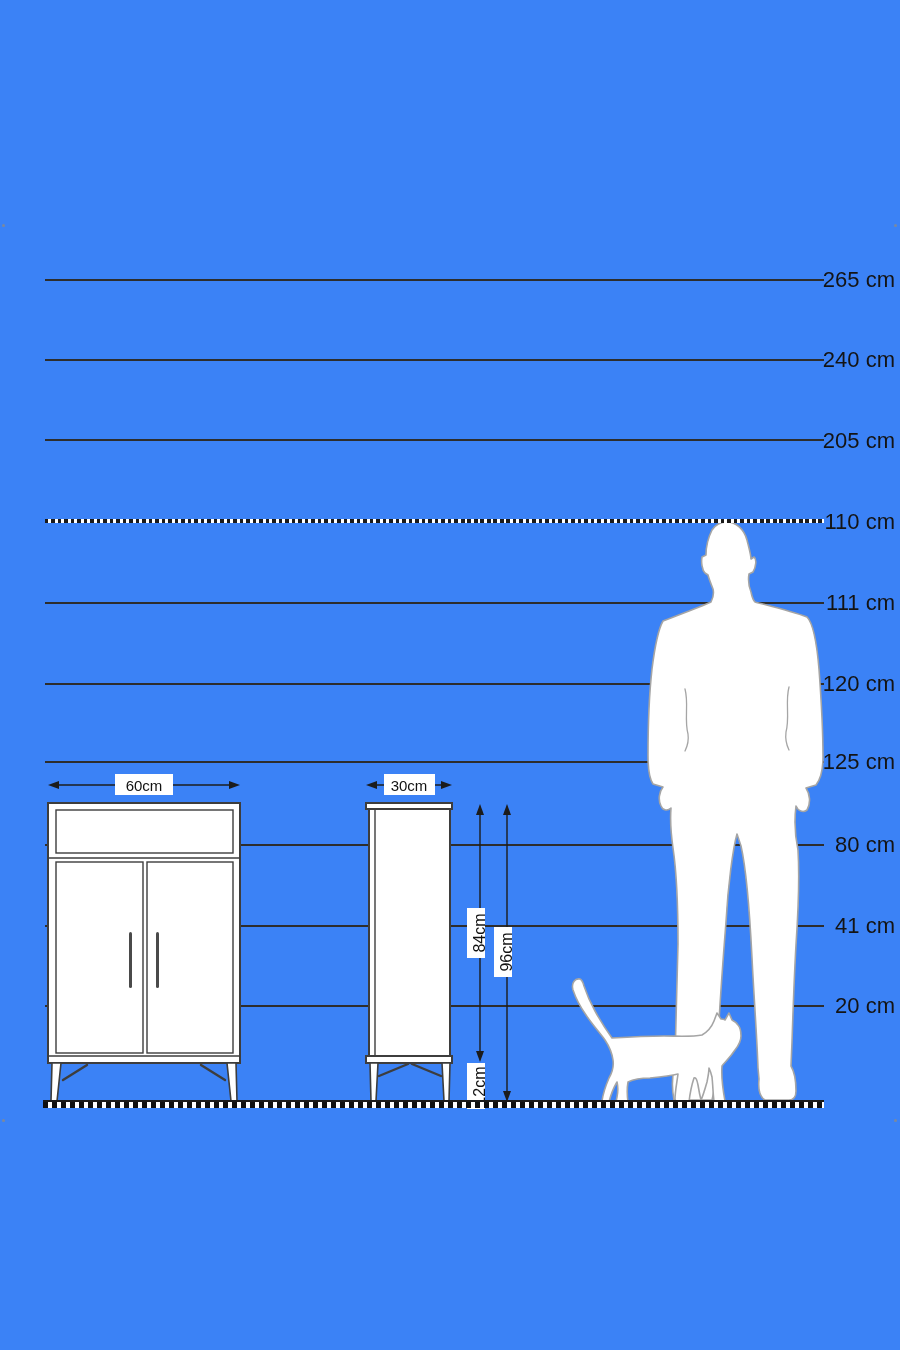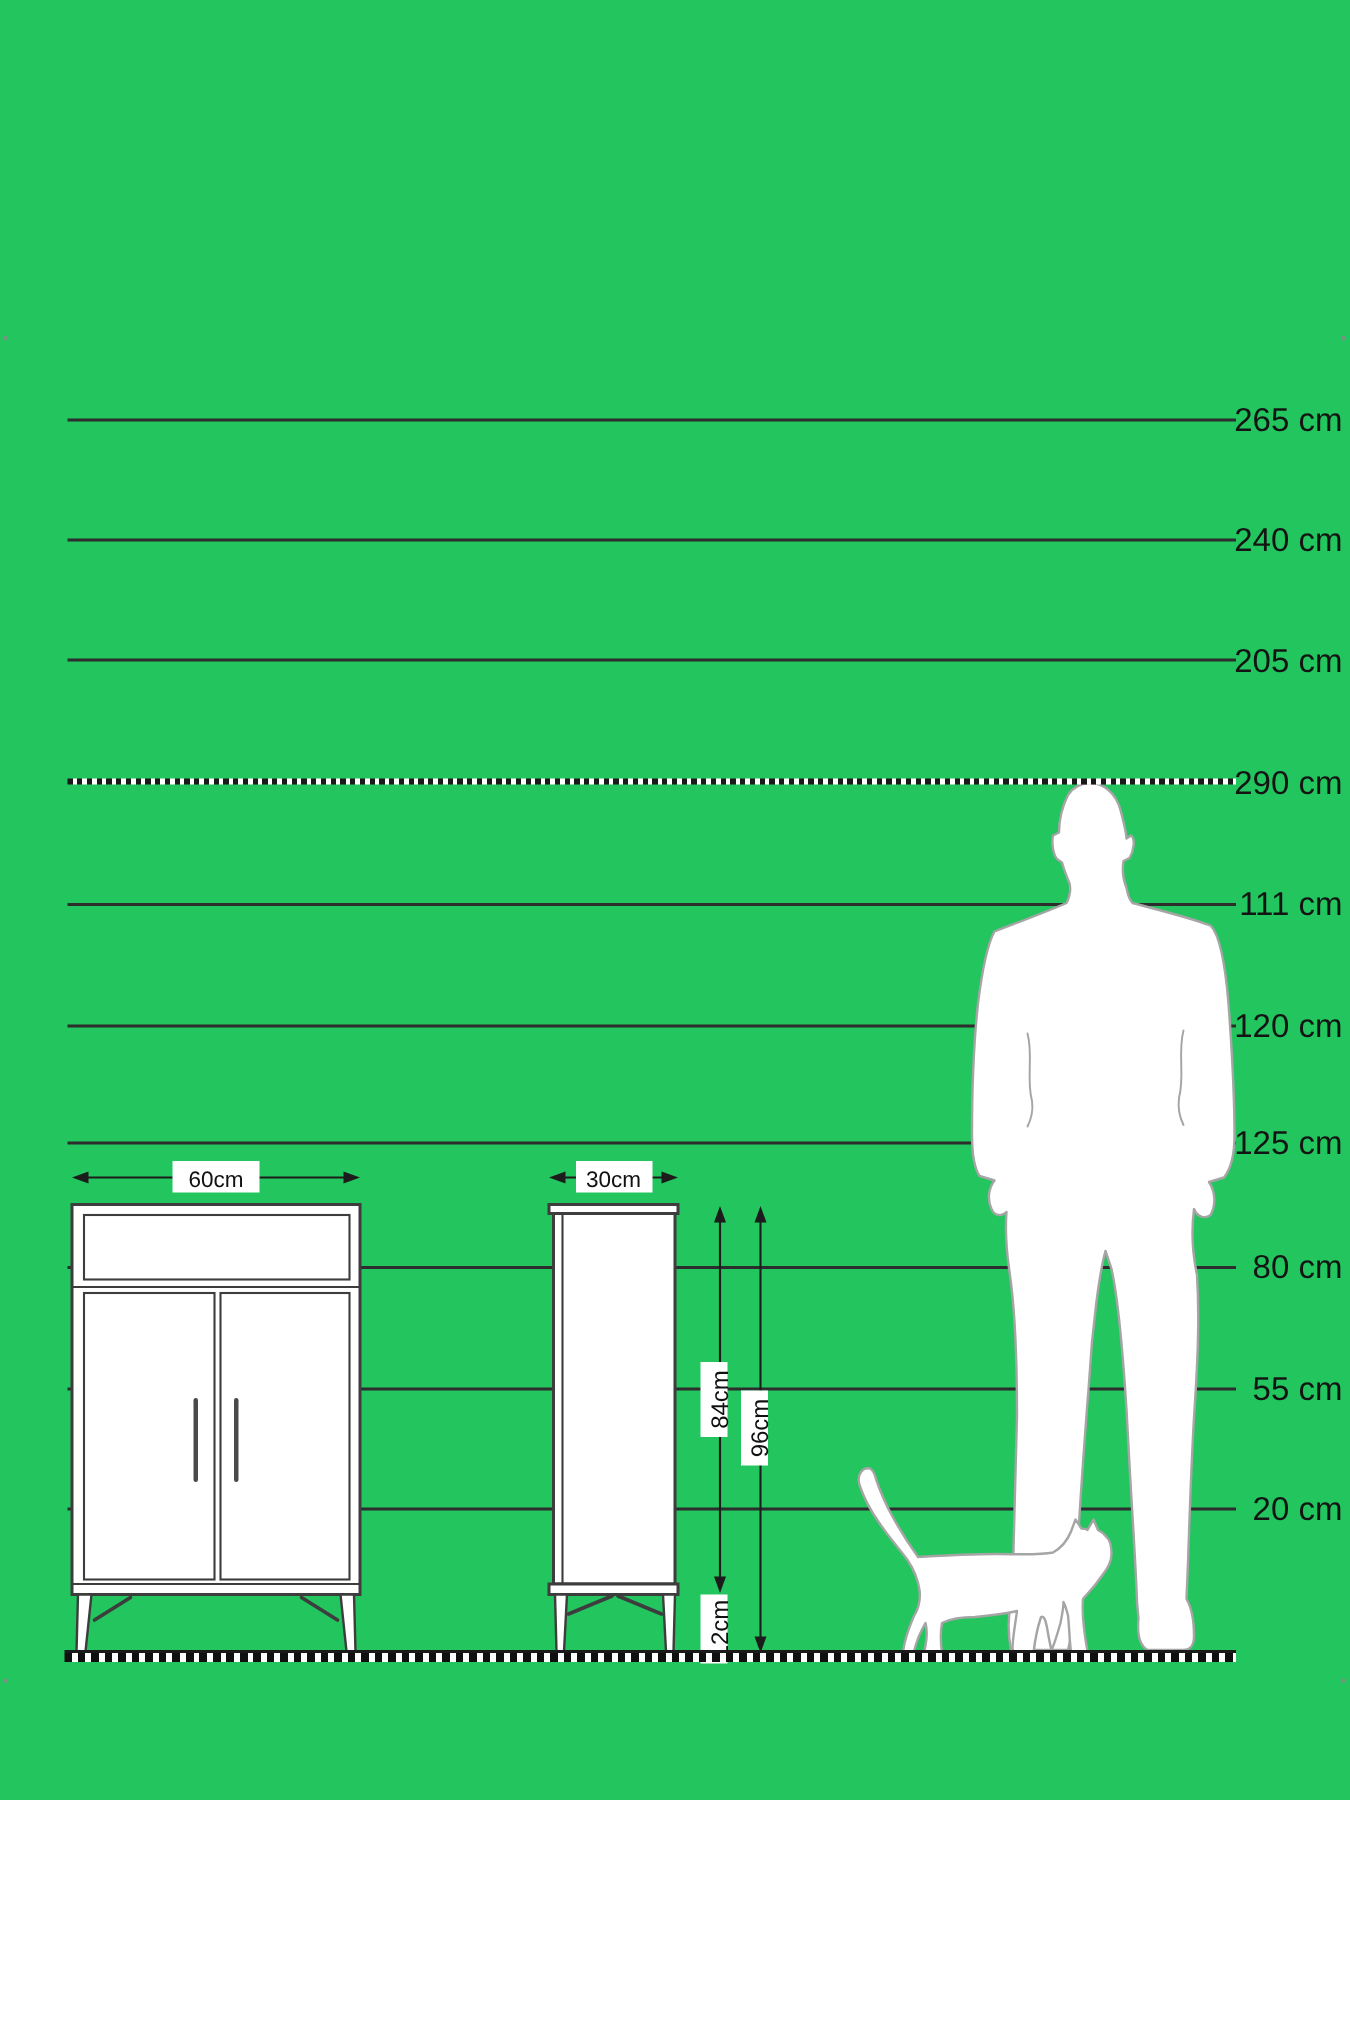--- a/index.html
+++ b/index.html
@@ -1,16 +1,16 @@
 <!DOCTYPE html>
 <html><head>
 <meta charset="utf-8">
 <style>
   html,body{margin:0;padding:0;background:#fff;}
-  #stage{position:relative;width:900px;height:1200px;background:#22c55e;overflow:hidden;
+  #stage{position:relative;width:900px;height:1350px;background:#3b82f6;overflow:hidden;
          font-family:"Liberation Sans",sans-serif;}
   .lvl-line{position:absolute;left:45px;width:779px;height:2px;background:#2d2d2d;}
   .lvl-line.dashed{height:4px;background:repeating-linear-gradient(90deg,#1a1a1a 0 3.5px,#ffffff 3.5px 6.5px);}
   .lvl-label{position:absolute;left:822px;width:73px;text-align:right;
              font-size:22px;line-height:26px;color:#141414;white-space:nowrap;}
   .ground{position:absolute;left:43px;width:781px;height:6px;border-top:2px solid #1a1a1a;
           background:repeating-linear-gradient(90deg,#101010 0 5px,#ffffff 5px 9px);}
   .speck{position:absolute;width:3px;height:3px;background:#8a8a8a;border-radius:50%;opacity:.8;}
   svg{position:absolute;left:0;top:0;}
   .furn{fill:#ffffff;stroke:#3d3d3d;stroke-width:2;stroke-linejoin:miter;}
@@ -37,26 +37,26 @@
   <div class="lvl-line" style="top:602px"></div>
   <div class="lvl-line" style="top:683px"></div>
   <div class="lvl-line" style="top:761px"></div>
   <div class="lvl-line" style="top:844px"></div>
   <div class="lvl-line" style="top:925px"></div>
   <div class="lvl-line" style="top:1005px"></div>
 
   <div class="lvl-label" style="top:267px">265 cm</div>
   <div class="lvl-label" style="top:347px">240 cm</div>
   <div class="lvl-label" style="top:428px">205 cm</div>
-  <div class="lvl-label" style="top:509px">290 cm</div>
+  <div class="lvl-label" style="top:509px">110 cm</div>
   <div class="lvl-label" style="top:590px">111 cm</div>
   <div class="lvl-label" style="top:671px">120 cm</div>
   <div class="lvl-label" style="top:749px">125 cm</div>
   <div class="lvl-label" style="top:832px">80 cm</div>
-  <div class="lvl-label" style="top:913px">55 cm</div>
+  <div class="lvl-label" style="top:913px">41 cm</div>
   <div class="lvl-label" style="top:993px">20 cm</div>
 
   <div class="speck" style="left:2px;top:224px"></div>
   <div class="speck" style="left:894px;top:224px"></div>
   <div class="speck" style="left:2px;top:1119px"></div>
   <div class="speck" style="left:894px;top:1119px"></div>
 
   <svg width="900" height="1350" viewBox="0 0 900 1350">
 
     <g>

